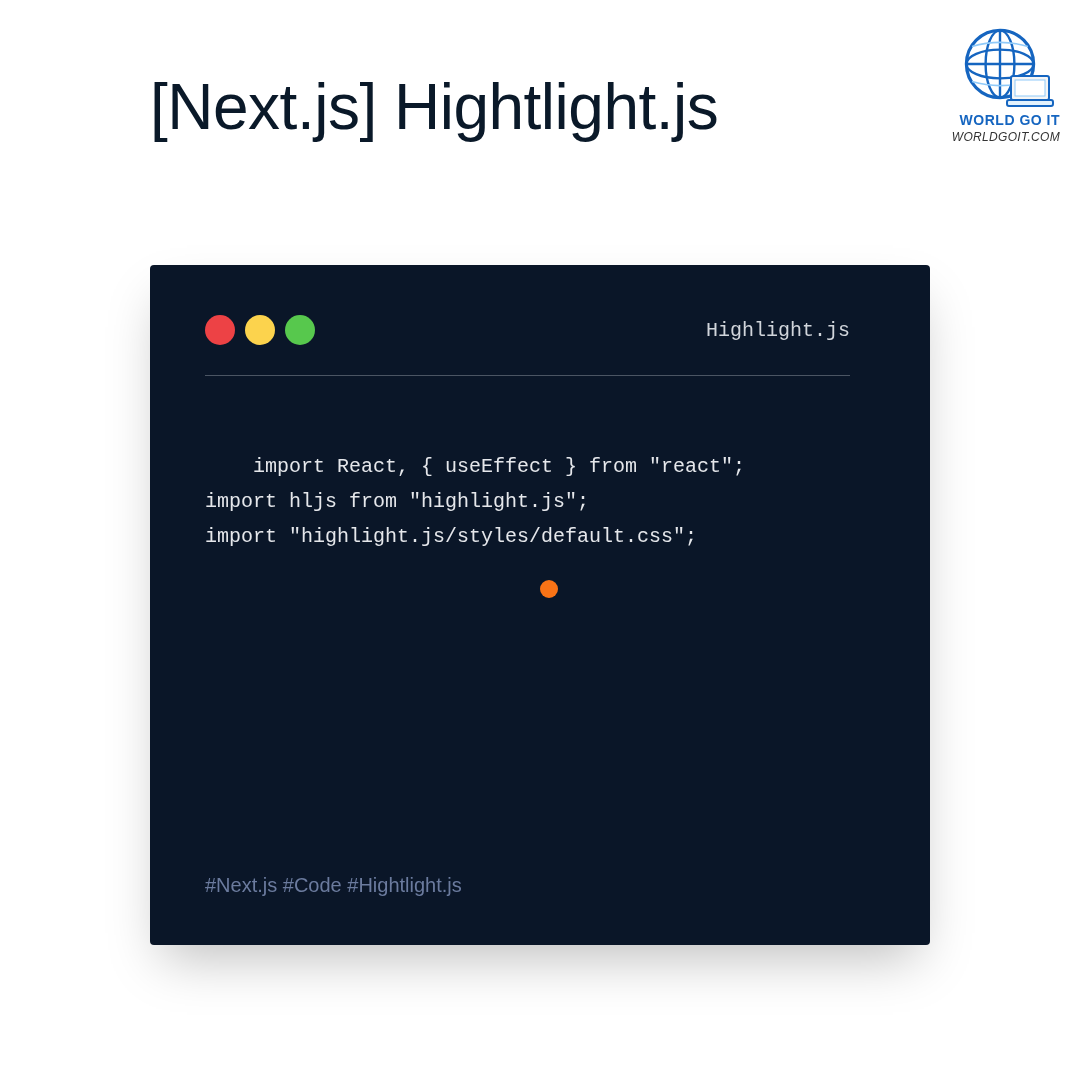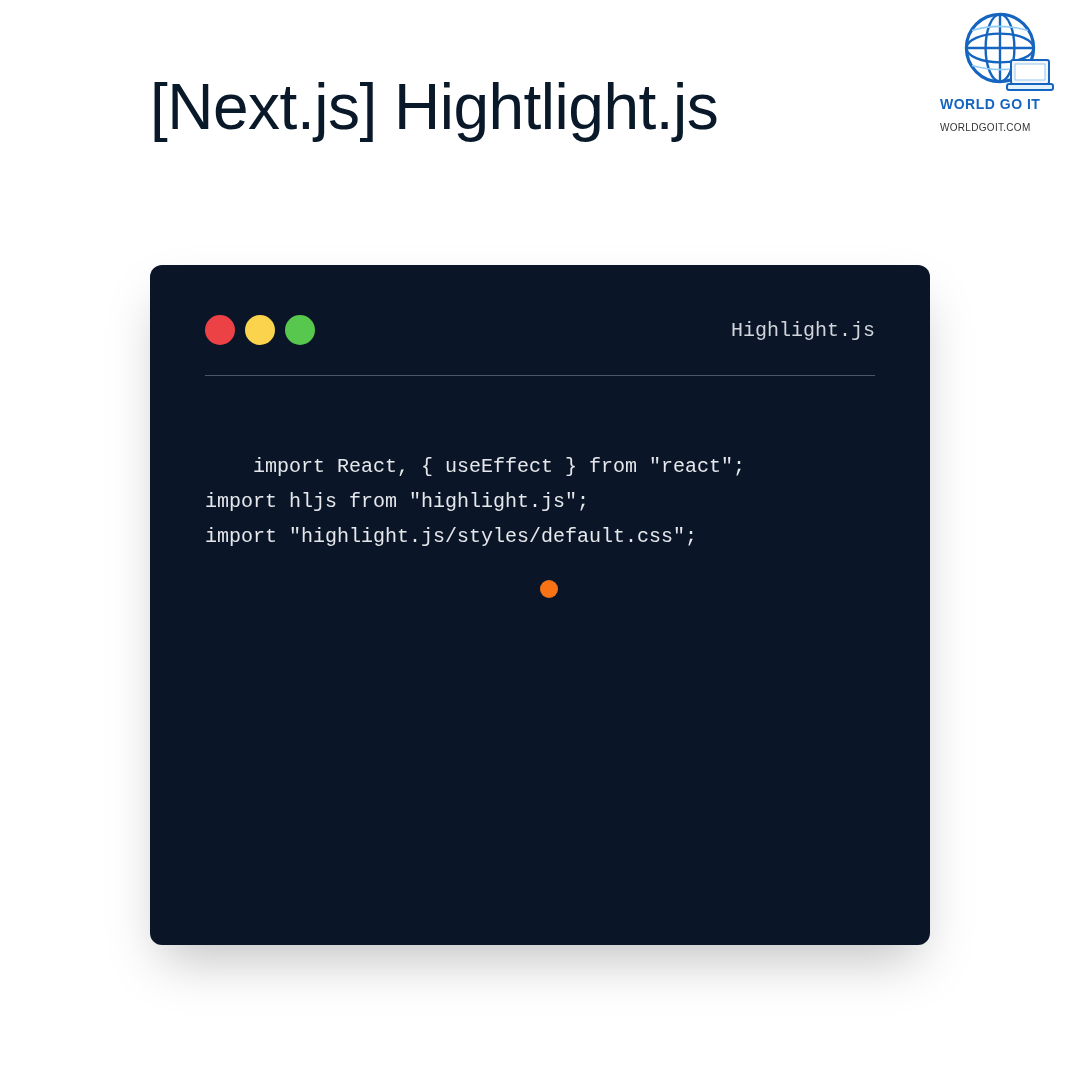--- a/index.html
+++ b/index.html
@@ -14,24 +14,24 @@
   position: absolute;
   top: 70px;
   left: 150px;
   font-size: 64px;
   color: #0a1929;
   font-weight: 400;
   letter-spacing: -0.5px;
 }
 .logo-container {
   position: absolute;
-  top: 8px;
+  top: 24px;
   right: 20px;
   width: 120px;
-  text-align: left;
+  text-align: right;
 }
 .logo-globe {
   width: 80px;
   height: 80px;
   margin: 0 auto;
   position: relative;
 }
 .logo-laptop {
   position: absolute;
   bottom: -5px;
@@ -41,33 +41,34 @@
 }
 .logo-text {
   color: #1565c0;
   font-size: 14px;
   font-weight: 700;
   margin-top: 8px;
   letter-spacing: 0.5px;
 }
 .logo-url {
   color: #333;
-  font-size: 10px;
-  margin-top: 10px;
+  font-size: 12px;
+  margin-top: 2px;
   letter-spacing: 0.3px;
+  font-style: italic;
 }
 .code-window {
   position: absolute;
   top: 265px;
   left: 150px;
   width: 780px;
   height: 680px;
   background: #0a1628;
-  border-radius: 12px;
-  padding: 50px 55px 40px 55px;
+  border-radius: 4px;
+  padding: 50px 80px 40px 55px;
   box-shadow: 0 25px 50px -12px rgba(0,0,0,0.25);
 }
 .window-header {
   display: flex;
   justify-content: space-between;
   align-items: center;
   padding-bottom: 30px;
 }
 .traffic-lights {
   display: flex;
@@ -155,13 +156,14 @@
     </div>
     <div class="window-title">Highlight.js</div>
   </div>
   <div class="divider"></div>
   <div class="code-content">
     <span>import React, { useEffect } from "react";
 import hljs from "highlight.js";
 import "highlight.js/styles/default.css";</span>
     <div class="orange-dot"></div>
   </div>
+  <div class="hashtags">#Next.js #Code #Hightlight.js</div>
 </div>
 
 </body></html>

